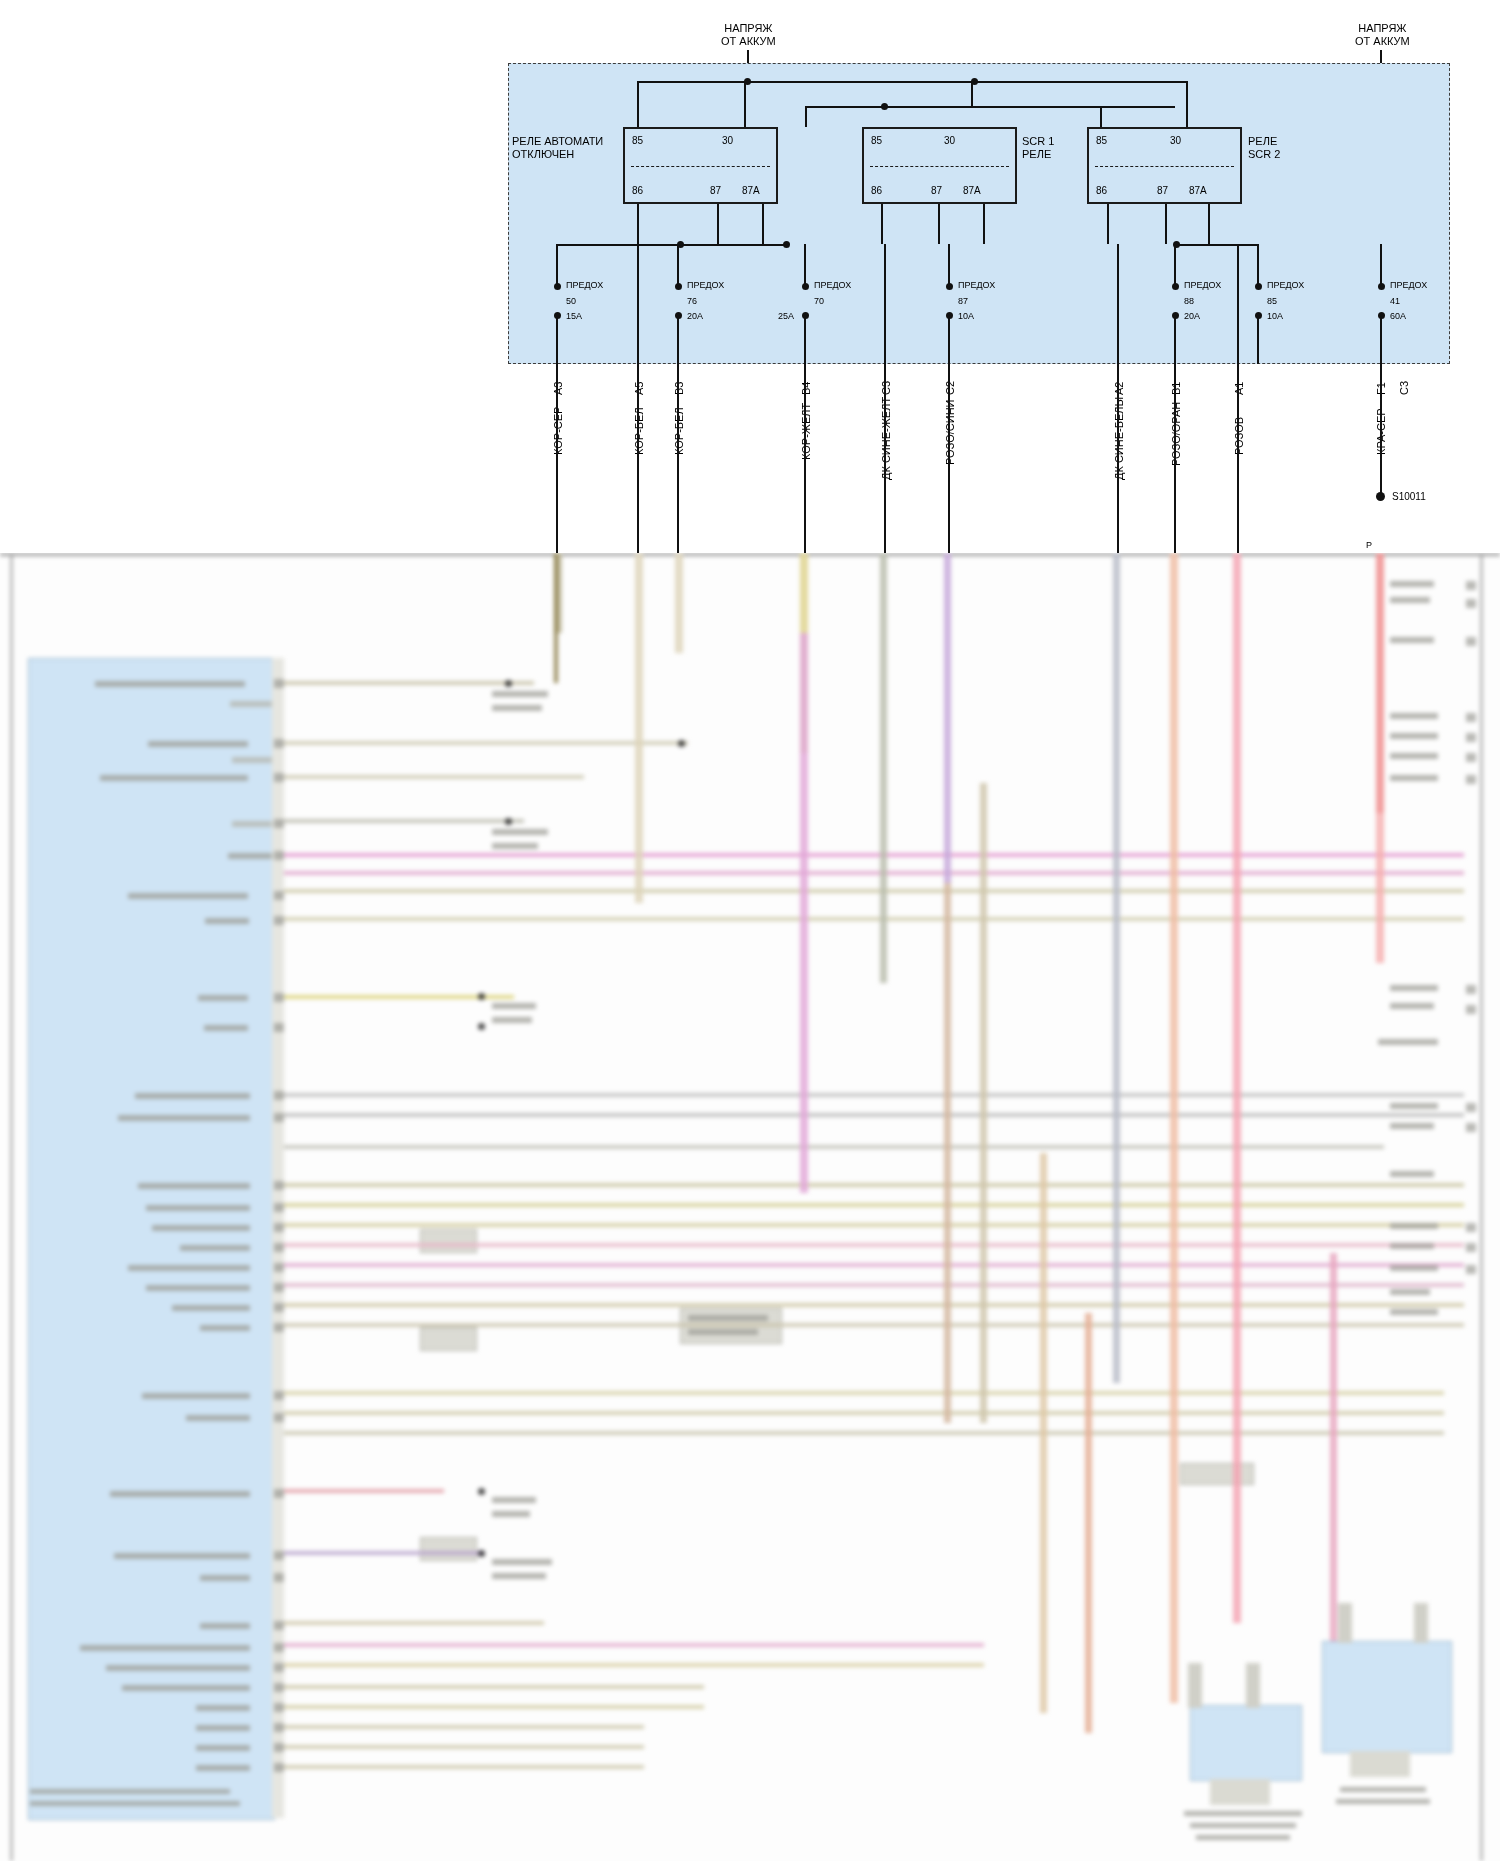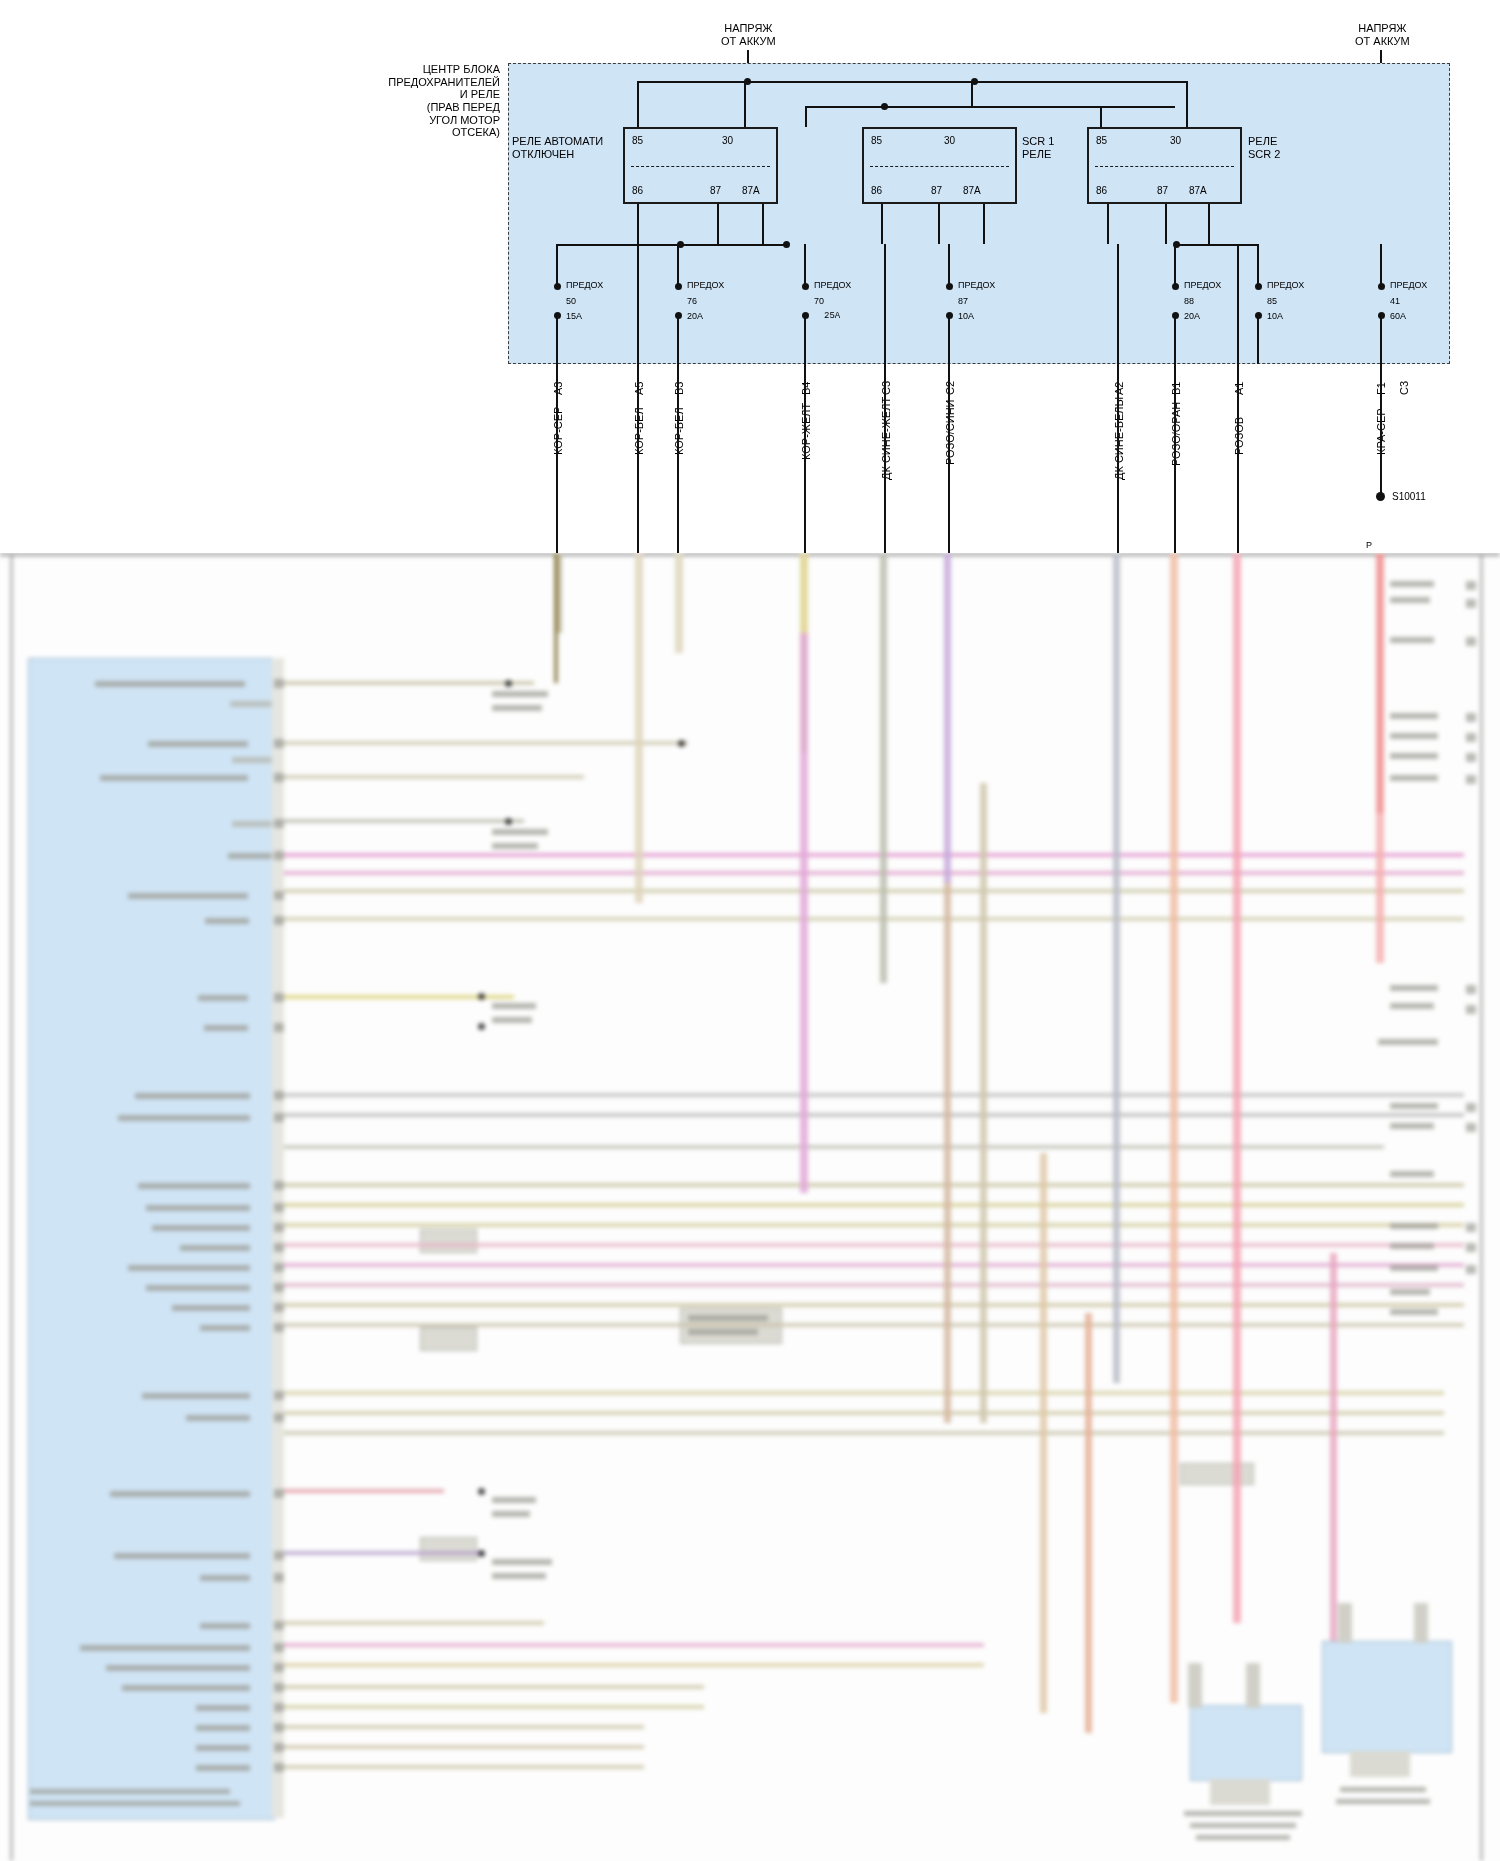--- a/index.html
+++ b/index.html
@@ -150,28 +150,20 @@
   <div class="lbl" style="left:1355px; top:22px; text-align:center;">
     <span>НАПРЯЖ</span><br>
     <span>ОТ АККУМ</span>
   </div>
 
   <div class="vlineblack" style="left:747px; top:50px; height:32px;"></div>
   <div class="vlineblack" style="left:1380px; top:50px; height:330px;"></div>
 
   <div class="fuse-box"></div>
 
-  <div class="lbl" style="left:340px; top:63px; width:160px; text-align:right;">
-    <span>ЦЕНТР БЛОКА</span><br>
-    <span>ПРЕДОХРАНИТЕЛЕЙ</span><br>
-    <span>И РЕЛЕ</span><br>
-    <span>(ПРАВ ПЕРЕД</span><br>
-    <span>УГОЛ МОТОР</span><br>
-    <span>ОТСЕКА)</span>
-  </div>
 
   <div class="hlineblack" style="left:637px; top:81px; width:550px;"></div>
   <div class="dot" style="left:744px; top:78px;"></div>
   <div class="dot" style="left:971px; top:78px;"></div>
   <div class="vlineblack" style="left:637px; top:81px; height:46px;"></div>
   <div class="vlineblack" style="left:744px; top:81px; height:46px;"></div>
   <div class="vlineblack" style="left:971px; top:81px; height:26px;"></div>
   <div class="vlineblack" style="left:1186px; top:81px; height:46px;"></div>
 
   <div class="hlineblack" style="left:805px; top:106px; width:370px;"></div>
@@ -249,21 +241,21 @@
   <div class="dot" style="left:675px; top:283px;"></div>
   <div class="dot" style="left:675px; top:312px;"></div>
   <div class="lbl xs" style="left:687px; top:280px;">ПРЕДОХ</div>
   <div class="lbl xs" style="left:687px; top:296px;">76</div>
   <div class="lbl xs" style="left:687px; top:311px;">20A</div>
 
   <div class="dot" style="left:802px; top:283px;"></div>
   <div class="dot" style="left:802px; top:312px;"></div>
   <div class="lbl xs" style="left:814px; top:280px;">ПРЕДОХ</div>
   <div class="lbl xs" style="left:814px; top:296px;">70</div>
-  <div class="lbl xs" style="left:824px; top:311px;font-family:Liberation Mono, monospace;">25A</div>
+  <div class="lbl xs" style="left:778px; top:311px;">25A</div>
 
   <div class="dot" style="left:946px; top:283px;"></div>
   <div class="dot" style="left:946px; top:312px;"></div>
   <div class="lbl xs" style="left:958px; top:280px;">ПРЕДОХ</div>
   <div class="lbl xs" style="left:958px; top:296px;">87</div>
   <div class="lbl xs" style="left:958px; top:311px;">10A</div>
 
   <div class="dot" style="left:1172px; top:283px;"></div>
   <div class="dot" style="left:1172px; top:312px;"></div>
   <div class="lbl xs" style="left:1184px; top:280px;">ПРЕДОХ</div>

